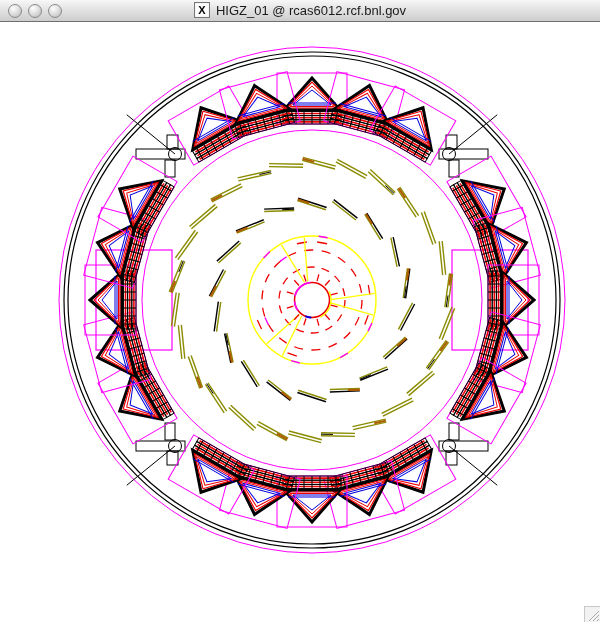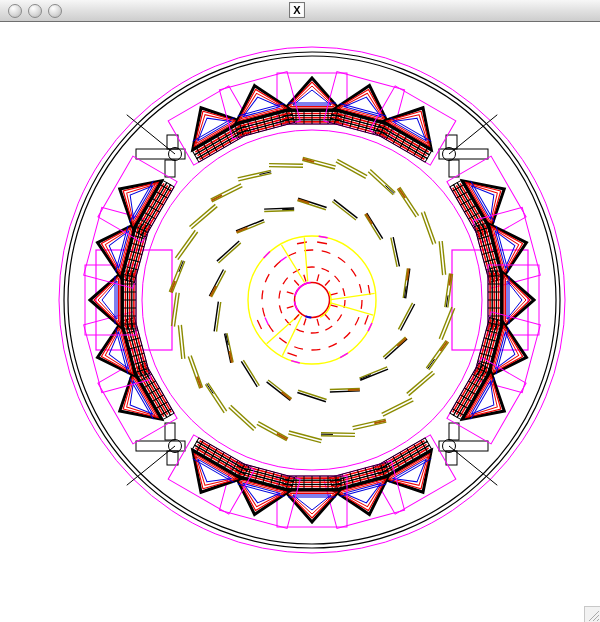--- a/index.html
+++ b/index.html
@@ -47,20 +47,21 @@
 </style>
 </head>
 <body>
 
 <div class="titlebar">
   <div class="tb-btn"></div>
   <div class="tb-btn"></div>
   <div class="tb-btn"></div>
   <div class="tb-title">
     <span class="x11-icon">X</span>
+    <span>HIGZ_01 @ rcas6012.rcf.bnl.gov</span>
   </div>
 </div>
 
 <div class="canvas">
   <svg id="fig" width="600" height="600" viewBox="0 0 600 600">
       <g>
         <circle cx="312" cy="278" r="253" fill="none" stroke="#ff00ff" stroke-width="1"></circle>
         <circle cx="312" cy="278" r="248" fill="none" stroke="#000000" stroke-width="1.2"></circle>
         <circle cx="312" cy="278" r="244" fill="none" stroke="#000000" stroke-width="1.2"></circle>
       </g>

